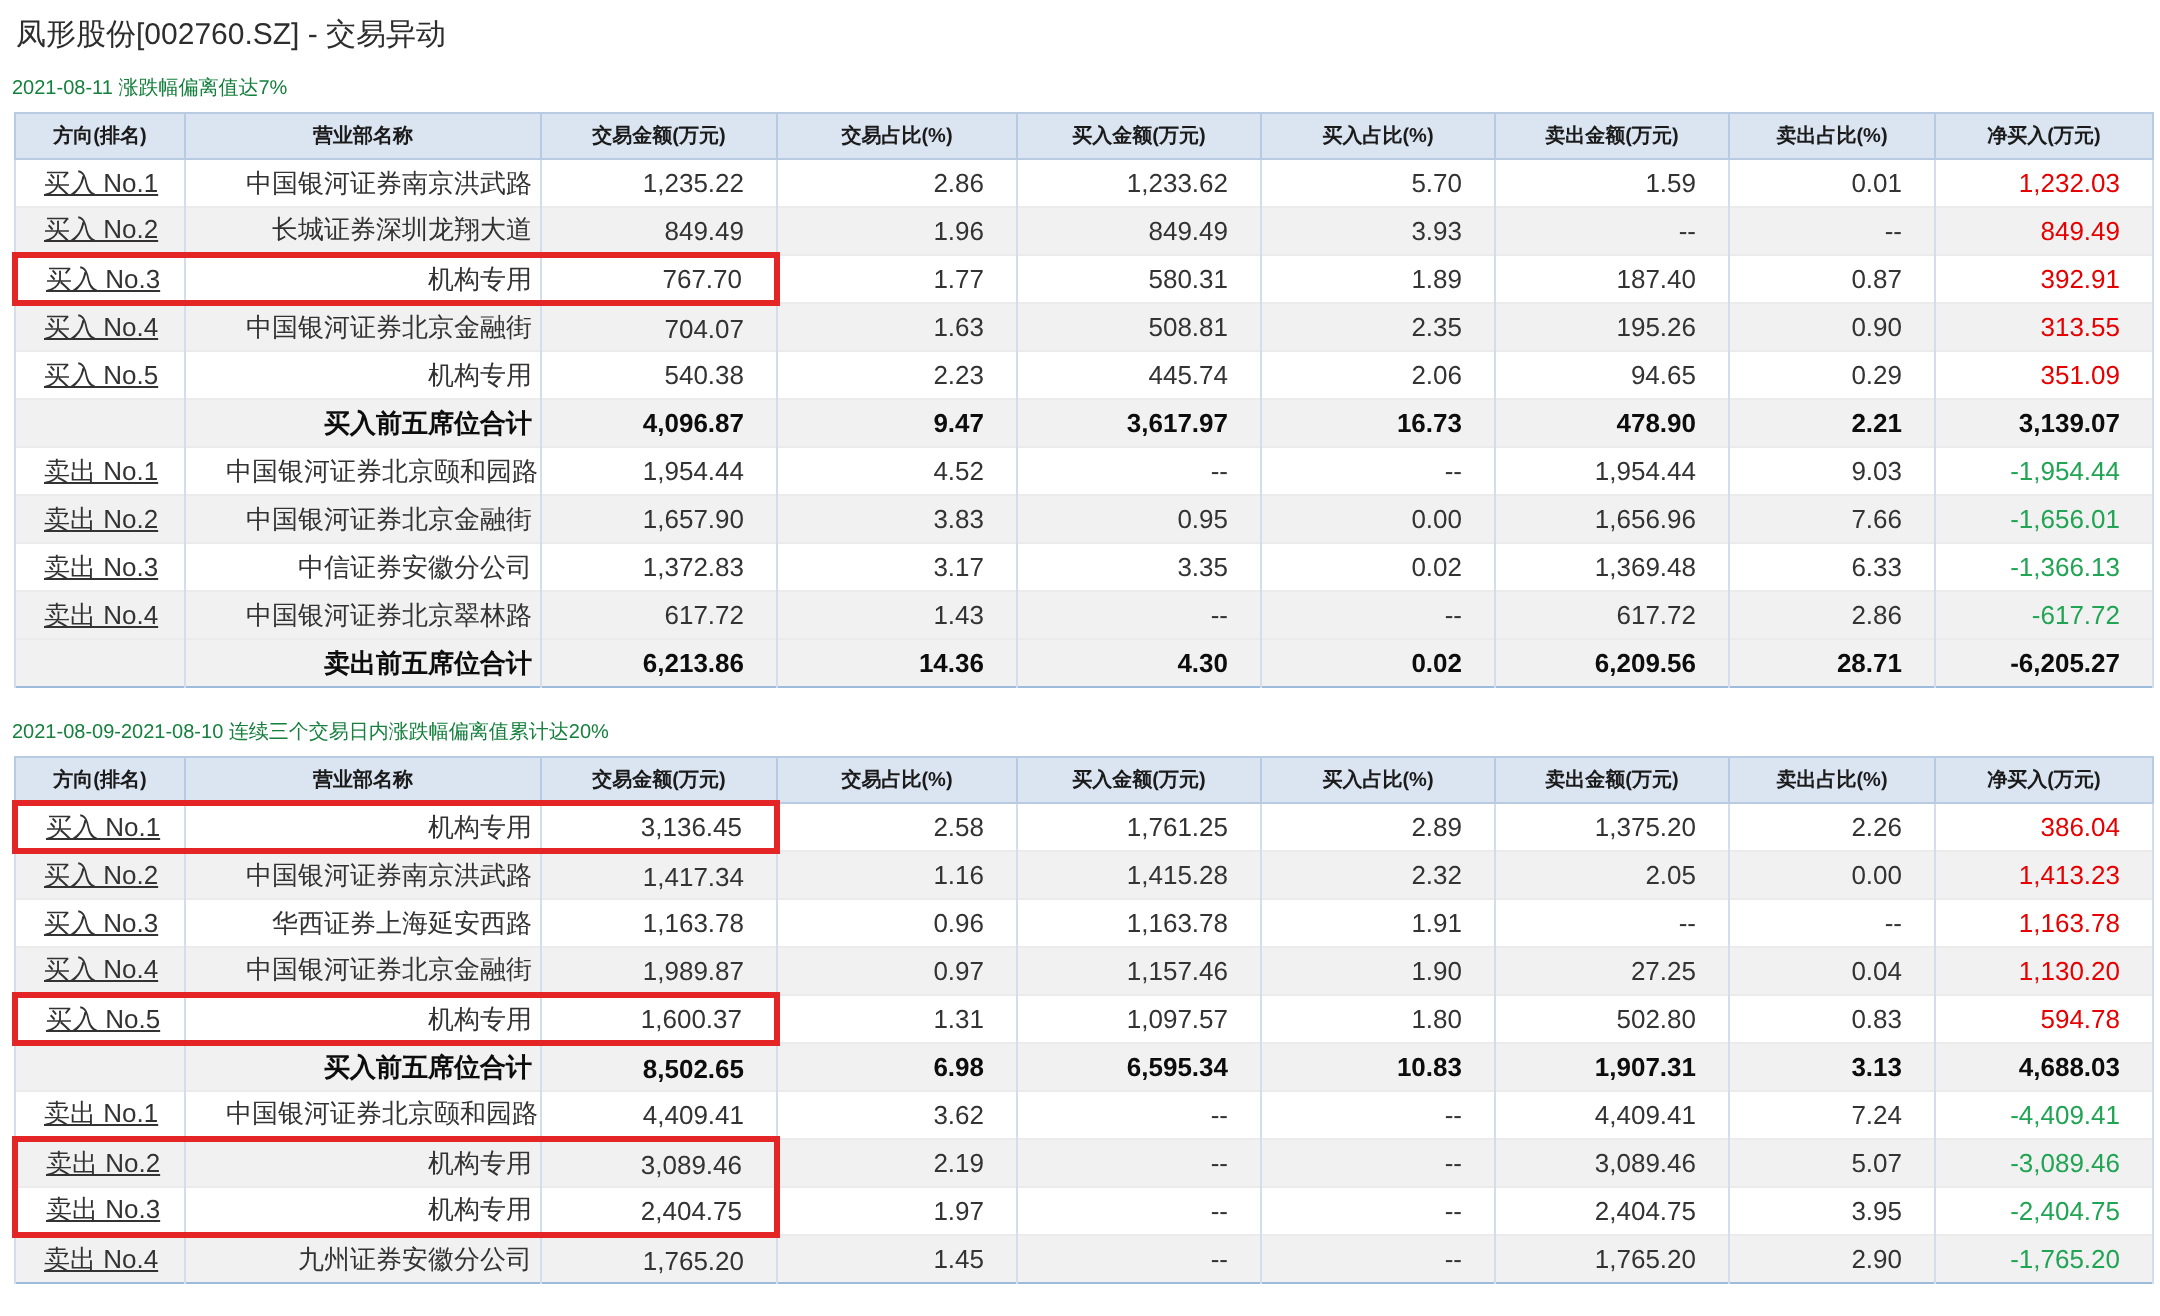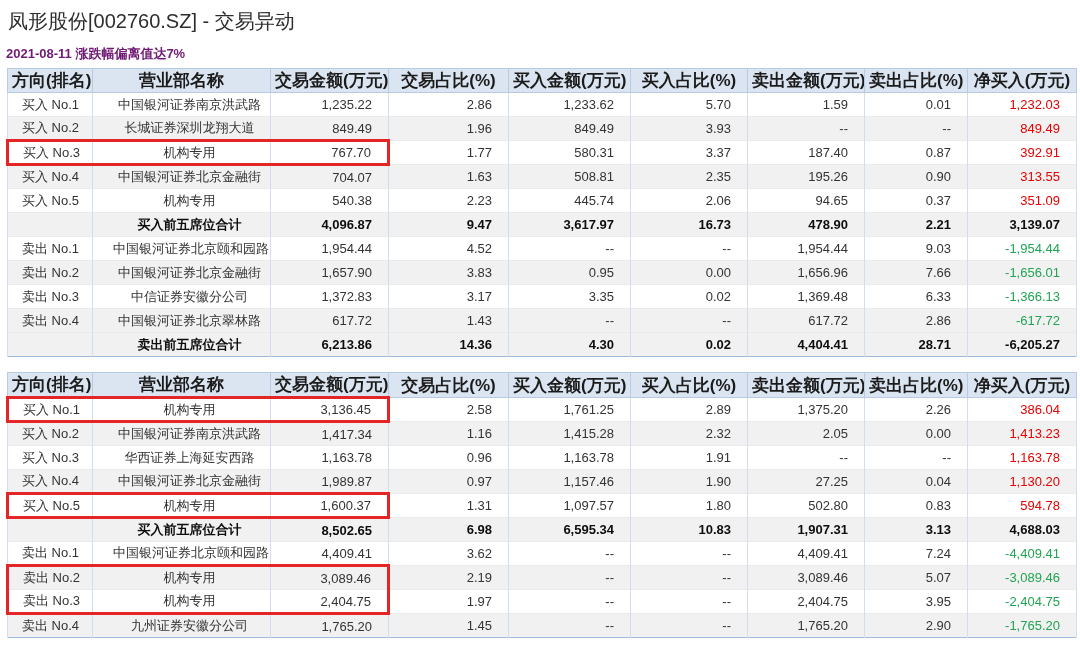--- a/index.html
+++ b/index.html
@@ -2,34 +2,34 @@
 <html style="--red: #e60000; --green: #21a453; --hl: #e42525; --hdr-bg: #dbe5f1;"><head>
 <meta charset="utf-8">
 <style>
   :root{
     --red:#e60000; --green:#21a453; --hl:#e42525;
     --hdr-bg:#dbe5f1; --alt-bg:#f1f1f1; --tbl-border:#9dbcdb; --cell-v:#d2deec; --cell-h:#ebebeb;
   }
   *{box-sizing:border-box;}
   body{margin:0;background:#ffffff;font-family:"Liberation Sans","DejaVu Sans",sans-serif;}
   .page{width:1080px;padding:6px 5px 0 6px;}
-  .page-title{font-size:20px;color:#2d2d2d;padding:2px 0 10px 2px;}
-  .caption{font-size:13px;font-weight:bold;color:#701a75;margin:0 0 5px 0;}
+  .page-title{font-size:15px;color:#2d2d2d;padding:2px 0 10px 2px;}
+  .caption{font-size:10px;font-weight:normal;color:#15803d;margin:0 0 5px 0;}
   .tbl-wrap{margin-bottom:15px;}
   table{border-collapse:collapse;table-layout:fixed;width:1069px;border:1px solid var(--tbl-border);}
   col.c0{width:85px}col.c1{width:178px}col.c2{width:118px}col.c3{width:120px}
   col.c4{width:122px}col.c5{width:117px}col.c6{width:117px}col.c7{width:103px}col.c8{width:109px}
-  th{background:var(--hdr-bg);font-weight:bold;font-size:17px;color:#1b1b1b;
+  th{background:var(--hdr-bg);font-weight:bold;font-size:10px;color:#1b1b1b;
      border:1px solid #b9cbe2;height:23px;padding:0 4px;text-align:center;white-space:nowrap;overflow:hidden;margin-left:44px;}
   td{font-size:13px;height:24px;padding:0 4px;color:#333;white-space:nowrap;overflow:hidden;
      border-left:1px solid var(--cell-v);border-right:1px solid var(--cell-v);border-top:1px solid var(--cell-h);}
   tr.alt td{background:var(--alt-bg);}
   tr.total td{font-weight:bold;color:#0d0d0d;}
-  td.dir{text-align:left;padding-left:14px;}
-  td.name{text-align:center;padding-left:20px;}
+  td.dir{text-align:left;padding-left:14px;text-decoration:underline;}
+  td.name{text-align:right;padding-left:20px;}
   td.num{text-align:right;padding-right:16px;}
   td.pos{color:var(--red);}
   td.neg{color:var(--green);}
   td.hl-t{border-top:3px solid var(--hl);}
   td.hl-b{border-bottom:3px solid var(--hl);}
   td.hl-l{border-left:3px solid var(--hl);}
   td.hl-r{border-right:3px solid var(--hl);}
 </style>
 </head>
 <body>
@@ -86,21 +86,21 @@
             <td class="num">--</td>
             <td class="num">--</td>
             <td class="num pos">849.49</td>
           </tr>
           <tr>
             <td class="dir hl-t hl-b hl-l">买入 No.3</td>
             <td class="name hl-t hl-b">机构专用</td>
             <td class="num hl-t hl-b hl-r">767.70</td>
             <td class="num">1.77</td>
             <td class="num">580.31</td>
-            <td class="num">3.37</td>
+            <td class="num">1.89</td>
             <td class="num">187.40</td>
             <td class="num">0.87</td>
             <td class="num pos">392.91</td>
           </tr>
           <tr class="alt">
             <td class="dir">买入 No.4</td>
             <td class="name">中国银河证券北京金融街</td>
             <td class="num">704.07</td>
             <td class="num">1.63</td>
             <td class="num">508.81</td>
@@ -110,21 +110,21 @@
             <td class="num pos">313.55</td>
           </tr>
           <tr>
             <td class="dir">买入 No.5</td>
             <td class="name">机构专用</td>
             <td class="num">540.38</td>
             <td class="num">2.23</td>
             <td class="num">445.74</td>
             <td class="num">2.06</td>
             <td class="num">94.65</td>
-            <td class="num">0.37</td>
+            <td class="num">0.29</td>
             <td class="num pos">351.09</td>
           </tr>
           <tr class="alt total">
             <td class="dir"></td>
             <td class="name">买入前五席位合计</td>
             <td class="num">4,096.87</td>
             <td class="num">9.47</td>
             <td class="num">3,617.97</td>
             <td class="num">16.73</td>
             <td class="num">478.90</td>
@@ -175,29 +175,30 @@
             <td class="num">2.86</td>
             <td class="num neg">-617.72</td>
           </tr>
           <tr class="alt total">
             <td class="dir"></td>
             <td class="name">卖出前五席位合计</td>
             <td class="num">6,213.86</td>
             <td class="num">14.36</td>
             <td class="num">4.30</td>
             <td class="num">0.02</td>
-            <td class="num">4,404.41</td>
+            <td class="num">6,209.56</td>
             <td class="num">28.71</td>
             <td class="num neg">-6,205.27</td>
           </tr>
         </tbody>
     </table>
   </div>
 
   <div class="tbl-wrap">
+    <div class="caption">2021-08-09-2021-08-10 连续三个交易日内涨跌幅偏离值累计达20%</div>
     <table>
       <colgroup>
           <col class="c0">
           <col class="c1">
           <col class="c2">
           <col class="c3">
           <col class="c4">
           <col class="c5">
           <col class="c6">
           <col class="c7">

